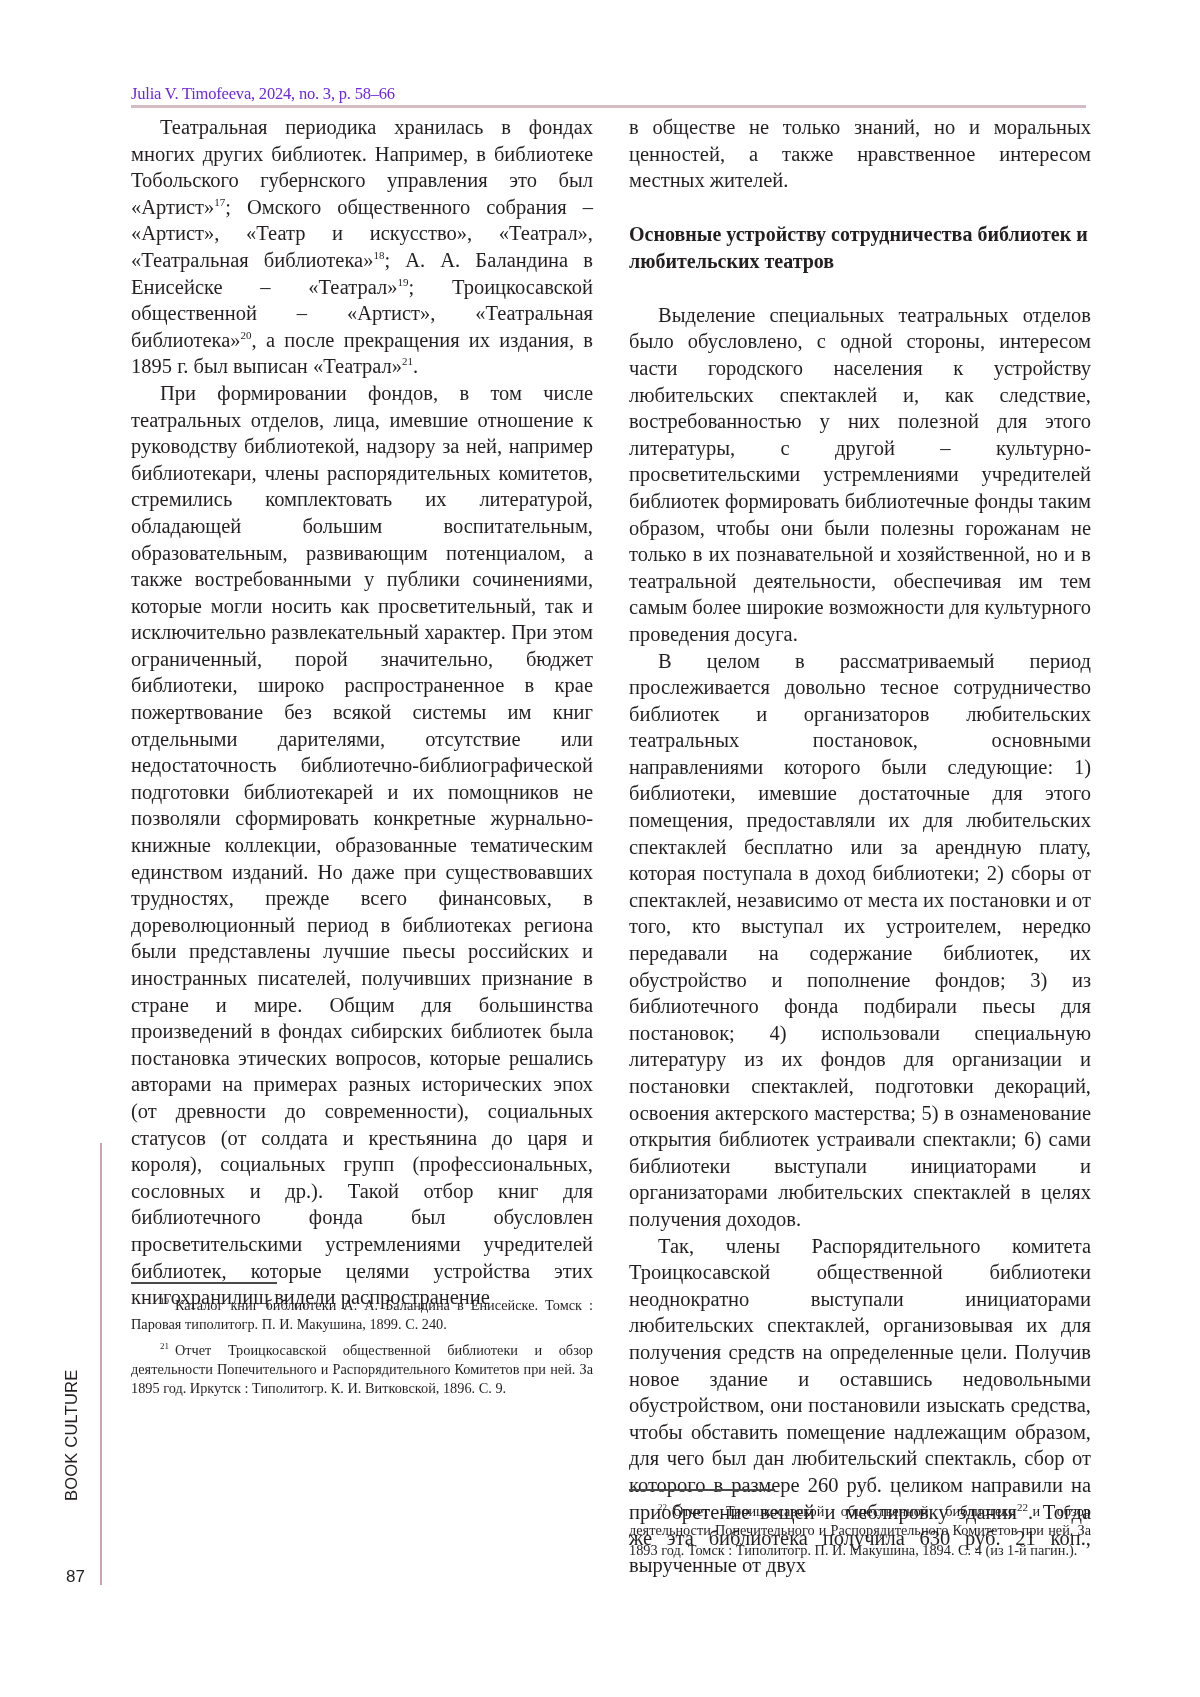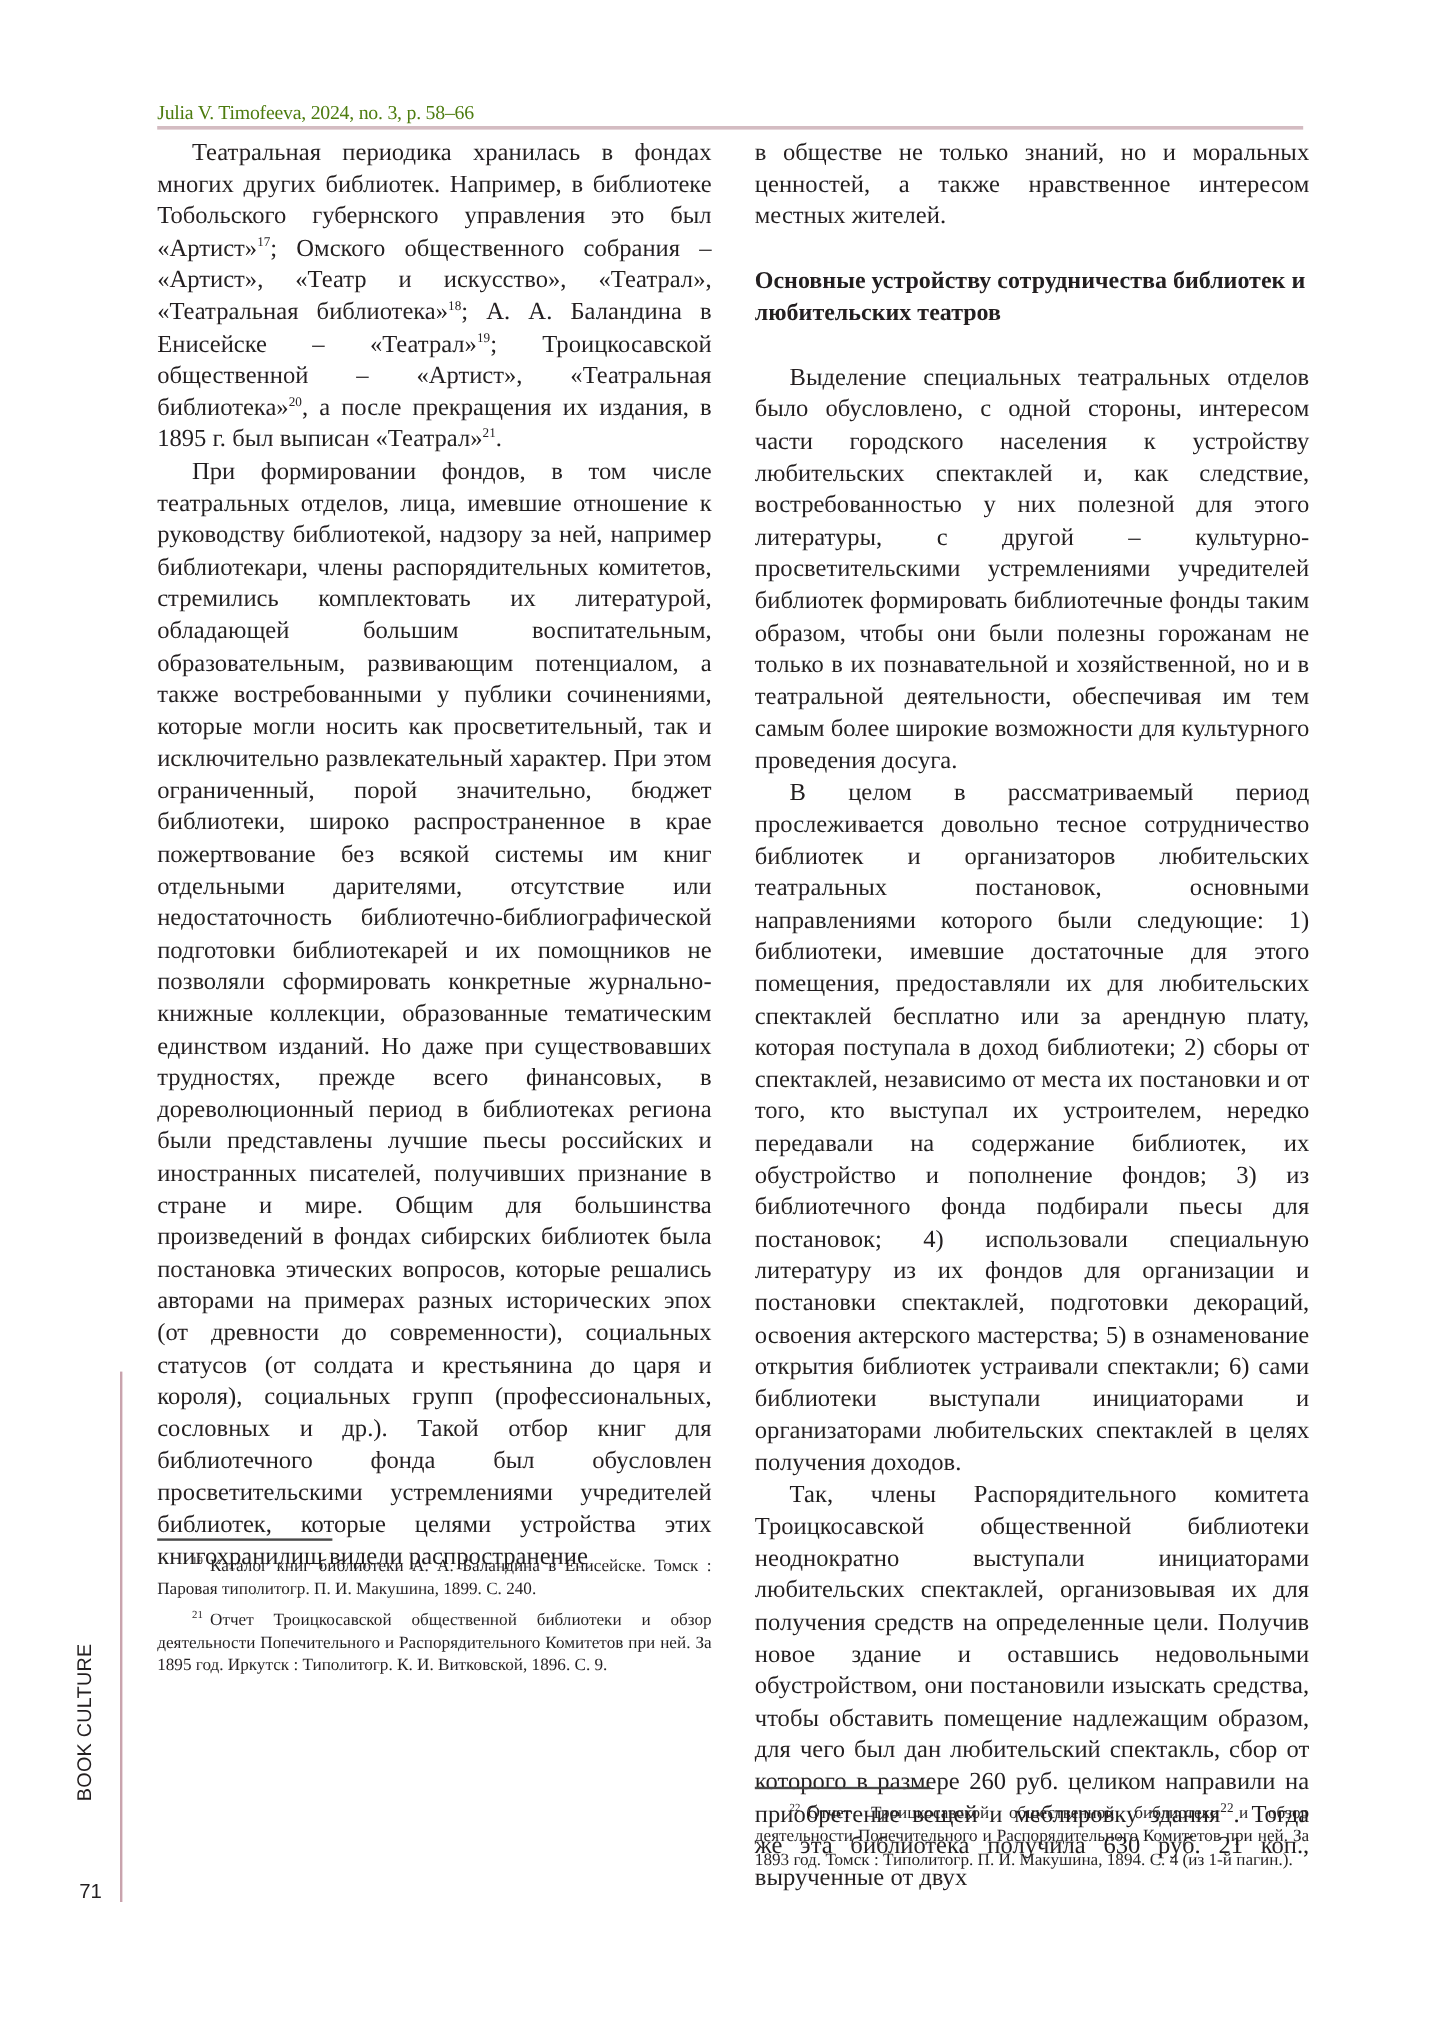--- a/index.html
+++ b/index.html
@@ -14,21 +14,21 @@
     overflow: hidden;
     font-family: "Liberation Serif", "DejaVu Serif", serif;
     color: #231f20;
   }
   .running-head {
     position: absolute;
     left: 131px;
     top: 84px;
     font-size: 16.5px;
     letter-spacing: -0.2px;
-    color: #4d7c0f;
+    color: #6d28d9;
   }
   .head-rule {
     position: absolute;
     left: 131px;
     top: 105px;
     width: 955px;
     height: 3px;
     background: #d4bcc2;
   }
   .col {
@@ -137,13 +137,13 @@
   <p><span>Так, члены Распорядительного комитета Троицкосавской общественной библиотеки неоднократно выступали инициаторами любительских спектаклей, организовывая их для получения средств на определенные цели. Получив новое здание и оставшись недовольными обустройством, они постановили изыскать средства, чтобы обставить помещение надлежащим образом, для чего был дан любительский спектакль, сбор от которого в размере 260 руб. целиком направили на приобретение вещей и меблировку здания</span><sup>22</sup><span>. Тогда же эта библиотека получила 630 руб. 21 коп., вырученные от двух</span></p>
 </div>
 
 <div class="fn-rule" style="left:629px; top:1489px;"></div>
 <div class="footnotes" style="left:629px; top:1502px;">
   <p class="fn"><sup>22</sup><span>Отчет Троицкосавской общественной библиотеки и обзор деятельности Попечительного и Распорядительного Комитетов при ней. За 1893 год. Томск : Типолитогр. П. И. Макушина, 1894. С. 4 (из 1-й пагин.).</span></p>
 </div>
 
 <div class="side-rule"></div>
 <div class="side-label">BOOK CULTURE</div>
-<div class="page-number">71</div>
+<div class="page-number">87</div>
 
 </body></html>

